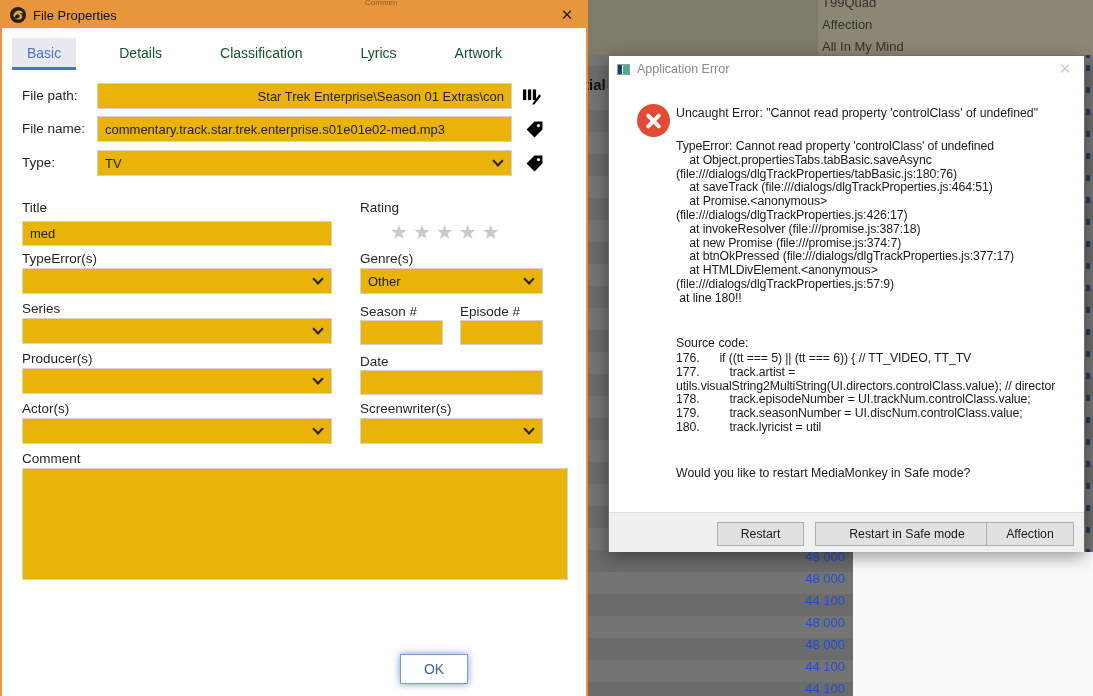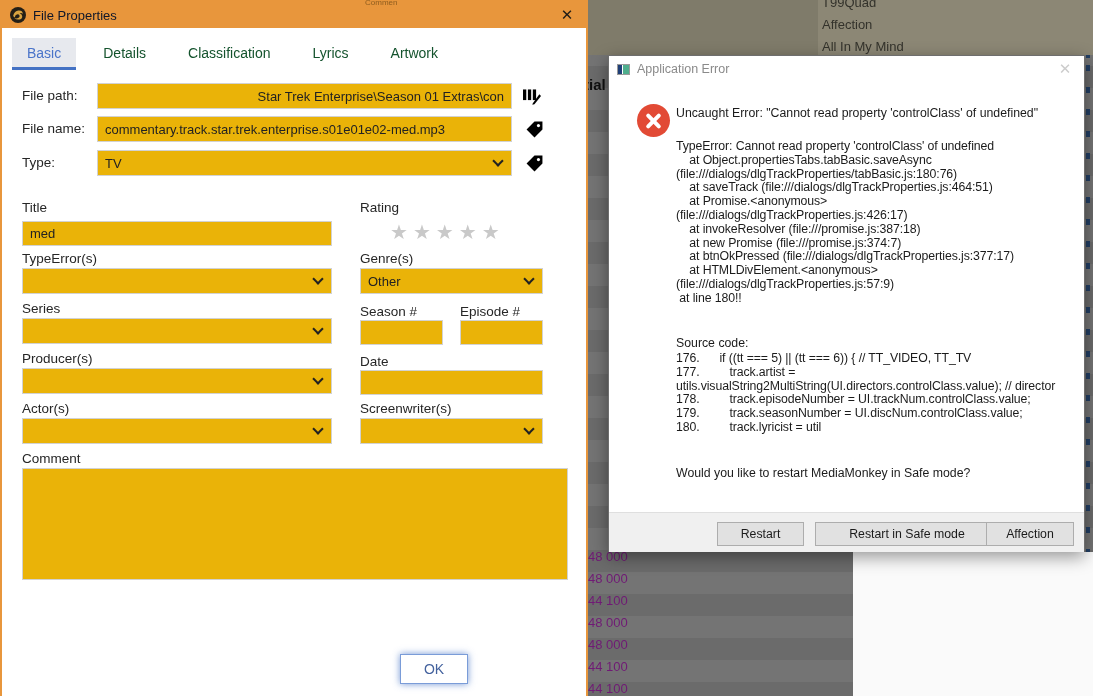--- a/index.html
+++ b/index.html
@@ -8,36 +8,36 @@
 
   
   .bg-right { position:absolute; left:585px; top:0; width:508px; height:696px;
     background:repeating-linear-gradient(180deg,#747474 0 22px,#6b6b6b 22px 44px); }
   .bg-top { position:absolute; left:585px; top:0; width:508px; height:55px; background:#7f7b6a; }
   .bg-top-panel { position:absolute; left:818px; top:0; width:275px; height:55px; background:#8c8775; }
   .bg-list { position:absolute; left:822px; top:-8px; width:270px; color:#33322b; font-size:13px; }
   .bg-list div { height:22px; line-height:22px; }
   .bg-partial-text { position:absolute; left:584px; top:76px; font-size:15px; font-weight:bold; color:#101010; }
   .bg-rate-row { position:absolute; left:588px; width:257px; height:22px; line-height:22px;
-    text-align:left; color:#701a75; font-size:13px; }
+    text-align:right; color:#1d4ed8; font-size:13px; }
   .bg-white-panel { position:absolute; left:853px; top:552px; width:240px; height:144px; background:#fafafa; }
   .bg-right-dashes { position:absolute; left:1086px; top:55px; width:4px; height:497px;
     background:repeating-linear-gradient(180deg,#223e63 0 6px,rgba(0,0,0,0) 6px 22px); background-position:0 10px; }
   .bg-header-sliver { position:absolute; left:365px; top:-2px; font-size:8px; color:rgba(70,45,5,.55); z-index:15; }
 
   
   .fp-dialog { position:absolute; left:0; top:0; width:588px; height:700px; background:#fff;
     border:2px solid #e8963c; z-index:10; }
   .fp-titlebar { position:absolute; left:0; top:0; width:100%; height:26px; background:#e8963c;
     display:flex; align-items:center; padding:0 8px; }
   .fp-title { color:#0f172a; font-size:13px; margin-left:7px; }
   .fp-close { margin-left:auto; color:#1e1b16; font-size:15px; width:22px; text-align:center; cursor:default; }
   .mm-logo { width:16px; height:16px; }
 
-  .fp-tabs { position:absolute; left:10px; top:36px; display:flex; }
+  .fp-tabs { position:absolute; left:10px; top:36px; display:flex;gap:16px; }
   .fp-tab { font-size:14px; color:#14532d; padding:7px 15px 9px; margin-right:12px; }
   .fp-tab.active { background:#e7e9ee; color:#4a74c9; border-bottom:3px solid #4472c4; padding-bottom:6px; }
 
   .fp-label { position:absolute; color:#262626; font-size:13.5px; }
   .fp-label.vc { line-height:26px; }
   .fp-input, .fp-select, .fp-textarea { position:absolute; border:1px solid #d2d2d2; background:#eab308;
     font-family:"Liberation Sans", sans-serif; font-size:13px; color:#222; padding:0 7px; outline:none; }
   .fp-input { height:26px; }
   .fp-input.right { text-align:right; }
   .fp-select { height:26px; display:flex; align-items:center; }

